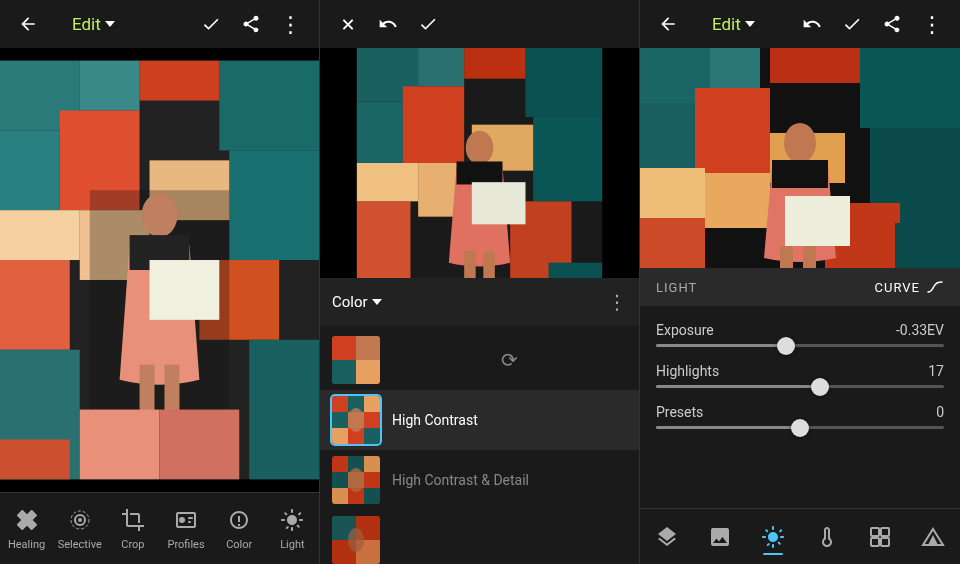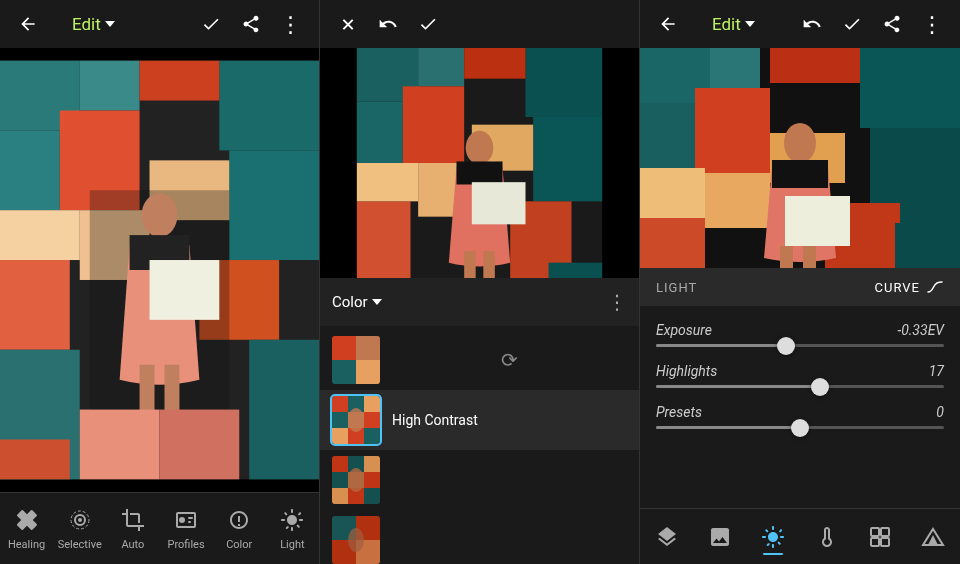--- a/index.html
+++ b/index.html
@@ -226,21 +226,20 @@
 
     .adjustment-row {
       padding: 8px 16px;
     }
 
     .adj-header {
       display: flex;
       justify-content: space-between;
       align-items: flex-start;
       margin-bottom: 6px;
-      font-style: italic;
     }
 
     .adj-name {
       color: #ccc;
       font-size: 14px;
     }
 
     .adj-value {
       color: #ccc;
       font-size: 14px;
@@ -414,21 +413,21 @@
         </svg>
       </div>
       <span class="tool-label">Selective</span>
     </div>
     <div class="tool-item">
       <div class="tool-icon">
         <svg width="24" height="24" viewBox="0 0 24 24" fill="#aaa">
           <path d="M17 15h2V7c0-1.1-.9-2-2-2H9v2h8v8zM7 17V1H5v4H1v2h4v10c0 1.1.9 2 2 2h10v4h2v-4h4v-2H7z"></path>
         </svg>
       </div>
-      <span class="tool-label">Auto</span>
+      <span class="tool-label">Crop</span>
     </div>
     <div class="tool-item">
       <div class="tool-icon">
         <svg width="24" height="24" viewBox="0 0 24 24" fill="none">
           <rect x="3" y="5" width="18" height="14" rx="1" stroke="#aaa" stroke-width="2" fill="none"></rect>
           <circle cx="8" cy="12" r="3" fill="#aaa"></circle>
           <rect x="14" y="9" width="5" height="2" fill="#aaa" rx="1"></rect>
           <rect x="14" y="13" width="3" height="2" fill="#aaa" rx="1"></rect>
         </svg>
       </div>
@@ -547,20 +546,21 @@
           <rect x="32" y="0" width="16" height="16" fill="#d89050"></rect>
           <rect x="0" y="16" width="16" height="16" fill="#155050"></rect>
           <rect x="16" y="16" width="16" height="16" fill="#b06840"></rect>
           <rect x="32" y="16" width="16" height="16" fill="#c03515"></rect>
           <rect x="0" y="32" width="16" height="16" fill="#d89050"></rect>
           <rect x="16" y="32" width="16" height="16" fill="#c03515"></rect>
           <rect x="32" y="32" width="16" height="16" fill="#155050"></rect>
           <ellipse cx="24" cy="24" rx="8" ry="12" fill="#b06840" opacity="0.8"></ellipse>
         </svg>
       </div>
+      <span class="preset-name faded">High Contrast &amp; Detail</span>
     </div>
 
     <div class="preset-item">
       <div class="preset-thumb">
         <svg width="48" height="48" viewBox="0 0 48 48">
           <rect x="0" y="0" width="48" height="48" fill="#282828"></rect>
           <rect x="0" y="0" width="24" height="24" fill="#1a5555"></rect>
           <rect x="24" y="0" width="24" height="24" fill="#b03010"></rect>
           <rect x="0" y="24" width="24" height="24" fill="#b03010"></rect>
           <rect x="24" y="24" width="24" height="24" fill="#c87040"></rect>

